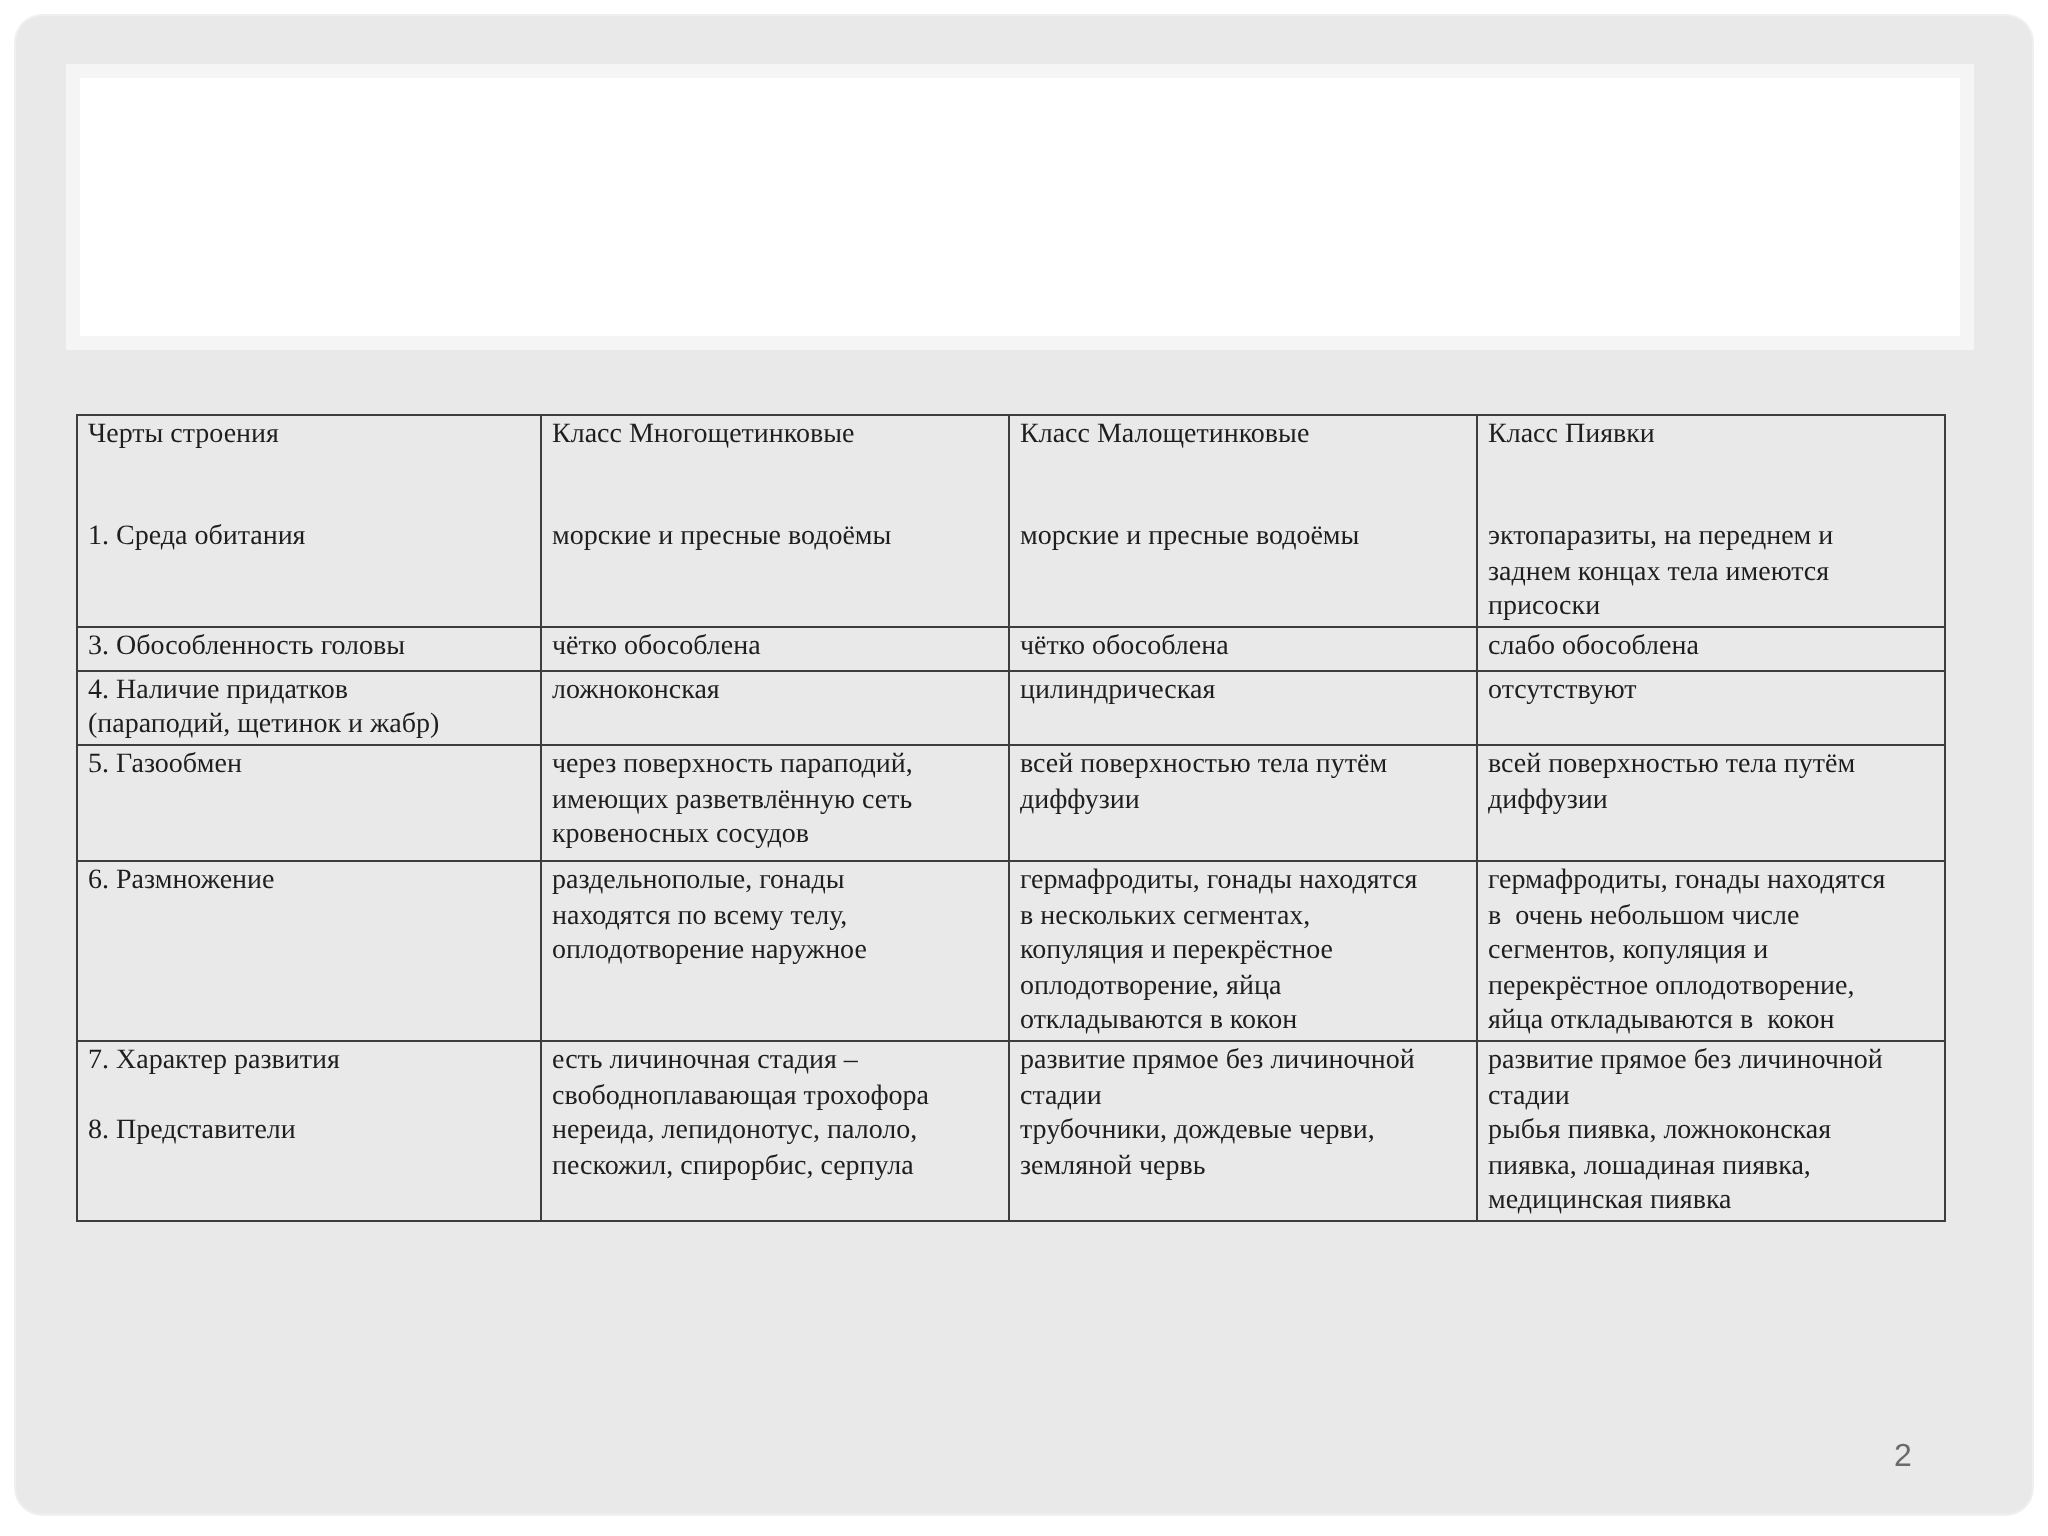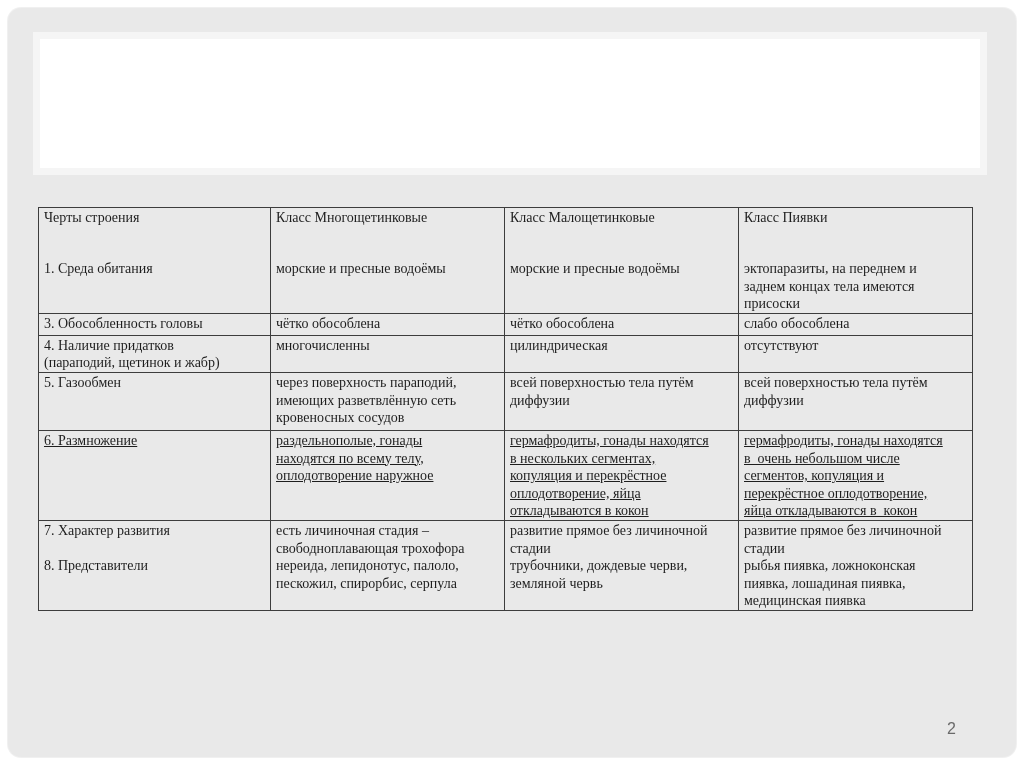--- a/index.html
+++ b/index.html
@@ -93,35 +93,35 @@
         </tr>
         <tr style="height: 22px; padding-left: 40px;">
           <td>3. Обособленность головы</td>
           <td>чётко обособлена</td>
           <td>чётко обособлена</td>
           <td>слабо обособлена</td>
         </tr>
         <tr style="height: 29px;">
           <td>4. Наличие придатков
 (параподий, щетинок и жабр)</td>
-          <td>многочисленны</td>
+          <td>ложноконская</td>
           <td>цилиндрическая</td>
           <td>отсутствуют</td>
         </tr>
         <tr style="height: 58px;">
           <td>5. Газообмен</td>
           <td>через поверхность параподий,
 имеющих разветвлённую сеть
 кровеносных сосудов</td>
           <td>всей поверхностью тела путём
 диффузии</td>
           <td>всей поверхностью тела путём
 диффузии</td>
         </tr>
-        <tr style="height: 89px; text-decoration: underline;">
+        <tr style="height: 89px;">
           <td>6. Размножение</td>
           <td>раздельнополые, гонады
 находятся по всему телу,
 оплодотворение наружное</td>
           <td>гермафродиты, гонады находятся
 в нескольких сегментах,
 копуляция и перекрёстное
 оплодотворение, яйца
 откладываются в кокон</td>
           <td>гермафродиты, гонады находятся

